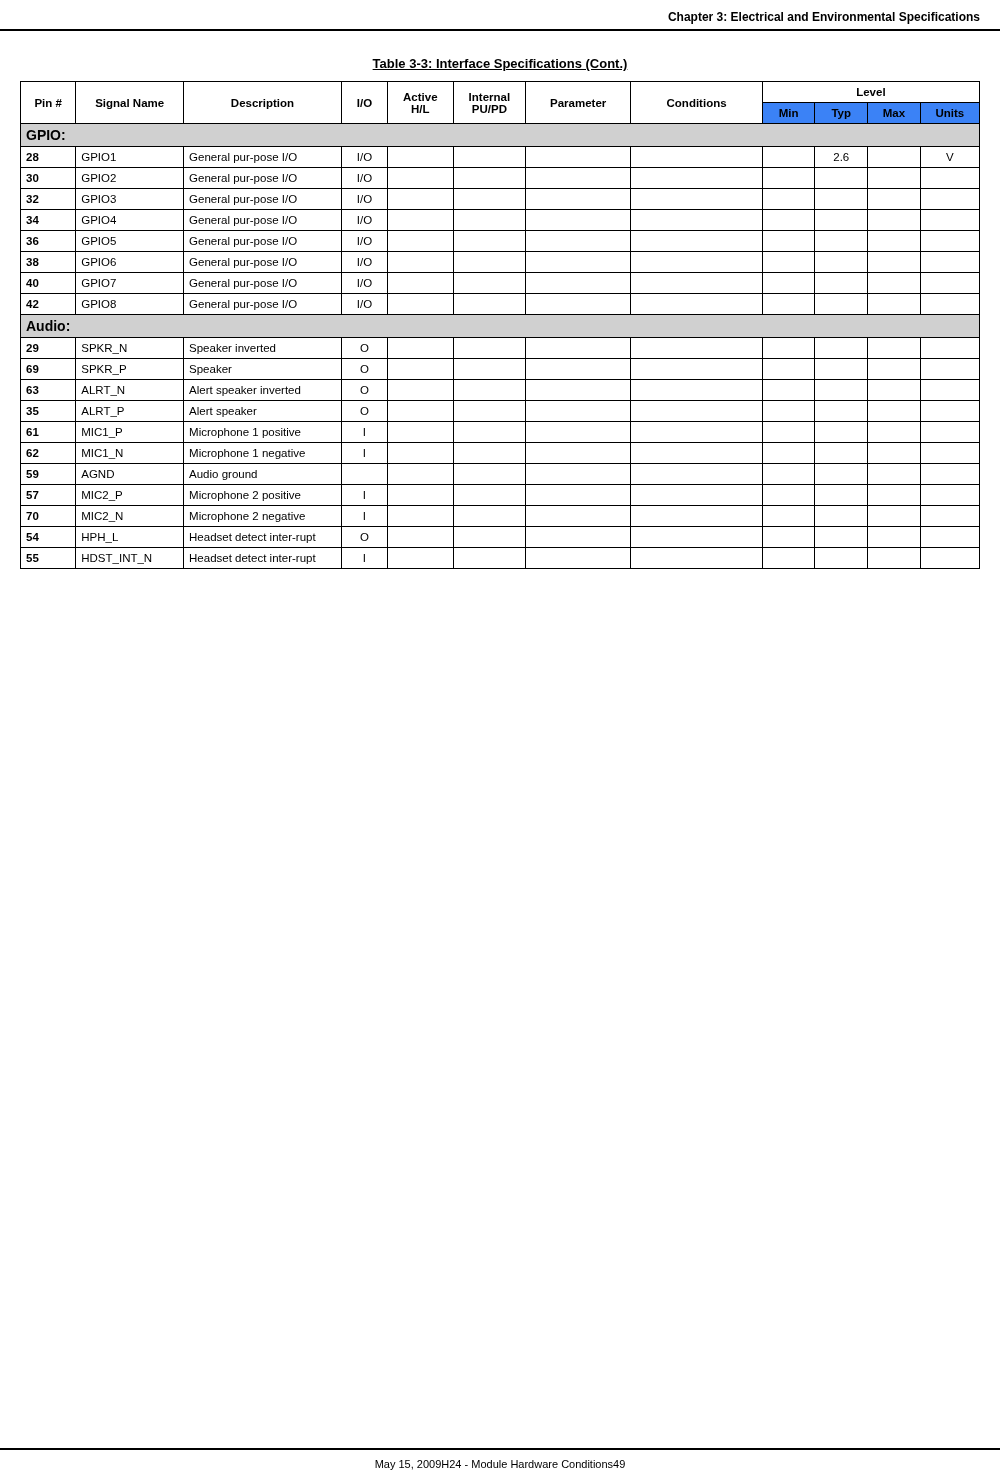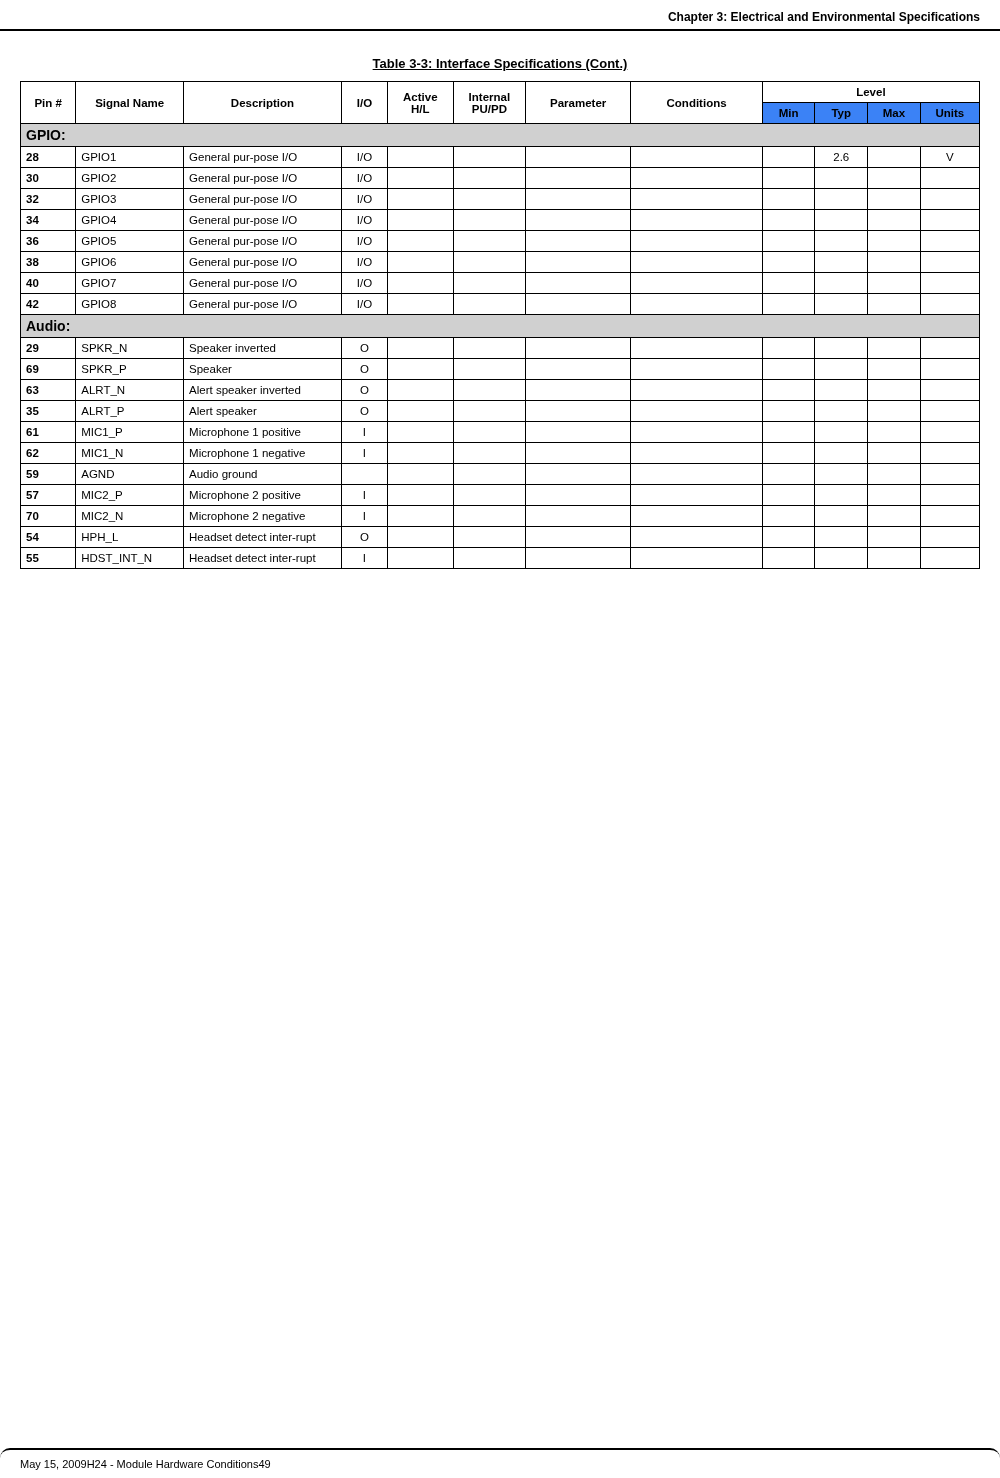--- a/index.html
+++ b/index.html
@@ -22,23 +22,22 @@
     }
 
     .page-footer {
       position: absolute;
       bottom: 0;
       left: 0;
       right: 0;
       border-top: 2px solid #000;
       padding: 8px 20px;
       display: flex;
-      justify-content: flex-start;
+      justify-content: center;
       font-size: 11px;
-      border-radius: 10px;
     }
 
     .content {
       padding: 10px 20px 60px 20px;
     }
 
     .table-title {
       text-align: center;
       font-weight: bold;
       font-size: 13px;

